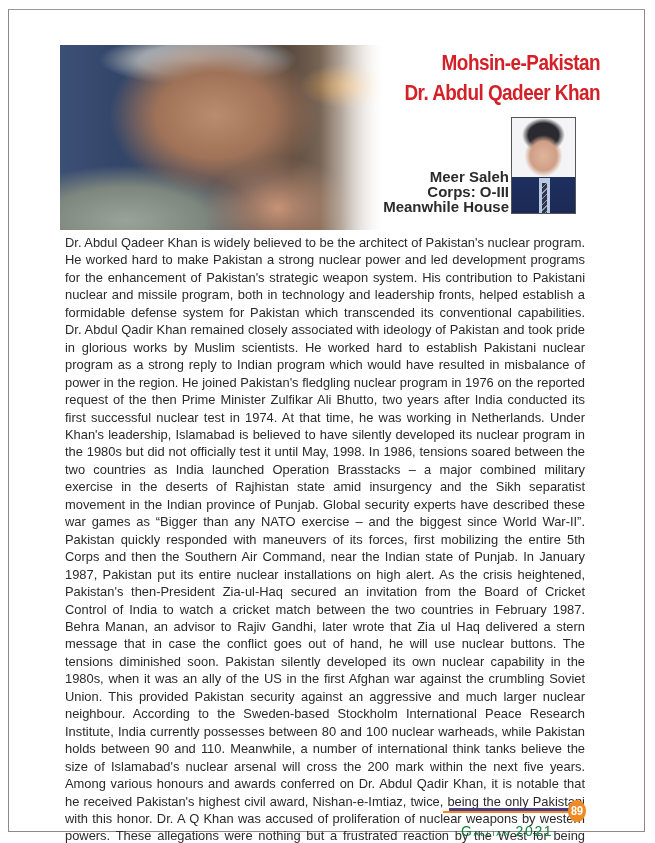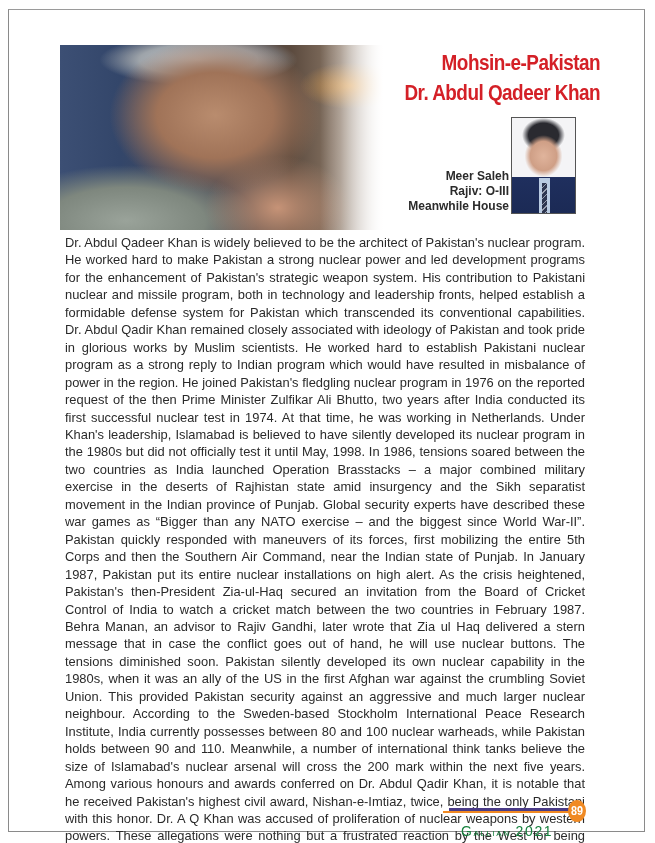--- a/index.html
+++ b/index.html
@@ -19,21 +19,21 @@
   .title .l1 { display:block; }
   .title .l2 { display:block; }
   .author-photo { position:absolute; left:511px; top:117px; width:65px; height:97px; border:1px solid #555; box-sizing:border-box; overflow:hidden;
     background:
       radial-gradient(ellipse 30% 22% at 50% 40%, #e0b49c 0%, #cf9f86 70%, rgba(200,150,130,0) 100%),
       radial-gradient(ellipse 34% 18% at 50% 18%, #2a2a30 0%, #2a2a30 70%, rgba(40,40,45,0) 100%),
       linear-gradient(180deg, #f4f4f6 0%, #f4f4f6 62%, #1f2f5e 62%, #1b2a55 100%);
   }
   .author-photo .shirt { position:absolute; left:27px; top:60px; width:11px; height:37px; background:#b9cbe2; }
   .author-photo .tie { position:absolute; left:30px; top:65px; width:5px; height:32px; background:repeating-linear-gradient(135deg,#2d3550 0 3px,#9aa0b0 3px 4px); }
-  .author { position:absolute; right:146px; top:169px; text-align:right; font-weight:bold; font-size:12px; line-height:15px; color:#2b2b2b; }
+  .author { position:absolute; right:146px; top:169px; text-align:right; font-weight:bold; font-size:15px; line-height:15px; color:#2b2b2b; }
   .author span { display:block; }
   .body-text { position:absolute; left:65px; top:234px; width:520px; font-size:12.9px; line-height:17.45px; color:#2a2a2a; text-align:justify; }
   .footer-line1 { position:absolute; left:449px; top:808px; width:127px; height:3px; background:#4a3b86; }
   .footer-line2 { position:absolute; left:443px; top:811px; width:133px; height:2px; background:#f08a24; }
   .footer-brand { position:absolute; left:461px; top:823px; font-size:12px; letter-spacing:1.6px; color:#15803d; font-variant:small-caps; font-weight:normal; }
   .footer-brand .big { font-size:14px; }
   .page-badge { position:absolute; left:567px; top:800px; width:20px; height:22px; border-radius:50%; background:#f08a24; color:#fff; font-size:12px; font-weight:bold; line-height:22px; text-align:center; transform:scaleX(0.9); }
 </style>
 </head>
 <body>
@@ -44,21 +44,21 @@
   <div class="photo-fade"></div>
 </div>
 
 <div class="title">
   <span class="l1">Mohsin-e-Pakistan</span>
   <span class="l2">Dr. Abdul Qadeer Khan</span>
 </div>
 
 <div class="author">
   <span>Meer Saleh</span>
-  <span>Rajiv: O-III</span>
+  <span>Corps: O-III</span>
   <span>Meanwhile House</span>
 </div>
 
 <div class="author-photo">
   <div class="shirt"></div>
   <div class="tie"></div>
 </div>
 
 <div class="body-text"><span>Dr. Abdul Qadeer Khan is widely believed to be the architect of Pakistan's nuclear program. He worked hard to make Pakistan a strong nuclear power and led development programs for the enhancement of Pakistan's strategic weapon system. His contribution to Pakistani nuclear and missile program, both in technology and leadership fronts, helped establish a formidable defense system for Pakistan which transcended its conventional capabilities. Dr. Abdul Qadir Khan remained closely associated with ideology of Pakistan and took pride in glorious works by Muslim scientists. He worked hard to establish Pakistani nuclear program as a strong reply to Indian program which would have resulted in misbalance of power in the region. He joined Pakistan's fledgling nuclear program in 1976 on the reported request of the then Prime Minister Zulfikar Ali Bhutto, two years after India conducted its first successful nuclear test in 1974. At that time, he was working in Netherlands. Under Khan's leadership, Islamabad is believed to have silently developed its nuclear program in the 1980s but did not officially test it until May, 1998. In 1986, tensions soared between the two countries as India launched Operation Brasstacks – a major combined military exercise in the deserts of Rajhistan state amid insurgency and the Sikh separatist movement in the Indian province of Punjab. Global security experts have described these war games as “Bigger than any NATO exercise – and the biggest since World War-II”. Pakistan quickly responded with maneuvers of its forces, first mobilizing the entire 5th Corps and then the Southern Air Command, near the Indian state of Punjab. In January 1987, Pakistan put its entire nuclear installations on high alert. As the crisis heightened, Pakistan's then-President Zia-ul-Haq secured an invitation from the Board of Cricket Control of India to watch a cricket match between the two countries in February 1987. Behra Manan, an advisor to Rajiv Gandhi, later wrote that Zia ul Haq delivered a stern message that in case the conflict goes out of hand, he will use nuclear buttons. The tensions diminished soon. Pakistan silently developed its own nuclear capability in the 1980s, when it was an ally of the US in the first Afghan war against the crumbling Soviet Union. This provided Pakistan security against an aggressive and much larger nuclear neighbour. According to the Sweden-based Stockholm International Peace Research Institute, India currently possesses between 80 and 100 nuclear warheads, while Pakistan holds between 90 and 110. Meanwhile, a number of international think tanks believe the size of Islamabad's nuclear arsenal will cross the 200 mark within the next five years. Among various honours and awards conferred on Dr. Abdul Qadir Khan, it is notable that he received Pakistan's highest civil award, Nishan-e-Imtiaz, twice, being the only Pakistani with this honor. Dr. A Q Khan was accused of proliferation of nuclear weapons by western powers. These allegations were nothing but a frustrated reaction by the West for being unable to contain a Muslim country from becoming a nuclear power. Also known as 'Mohsin-e-Pakistan' complaisant of Pakistan in English, Khan was the only Pakistani to receive the country's top civilian awards thrice. He died on 10</span></div>
 

